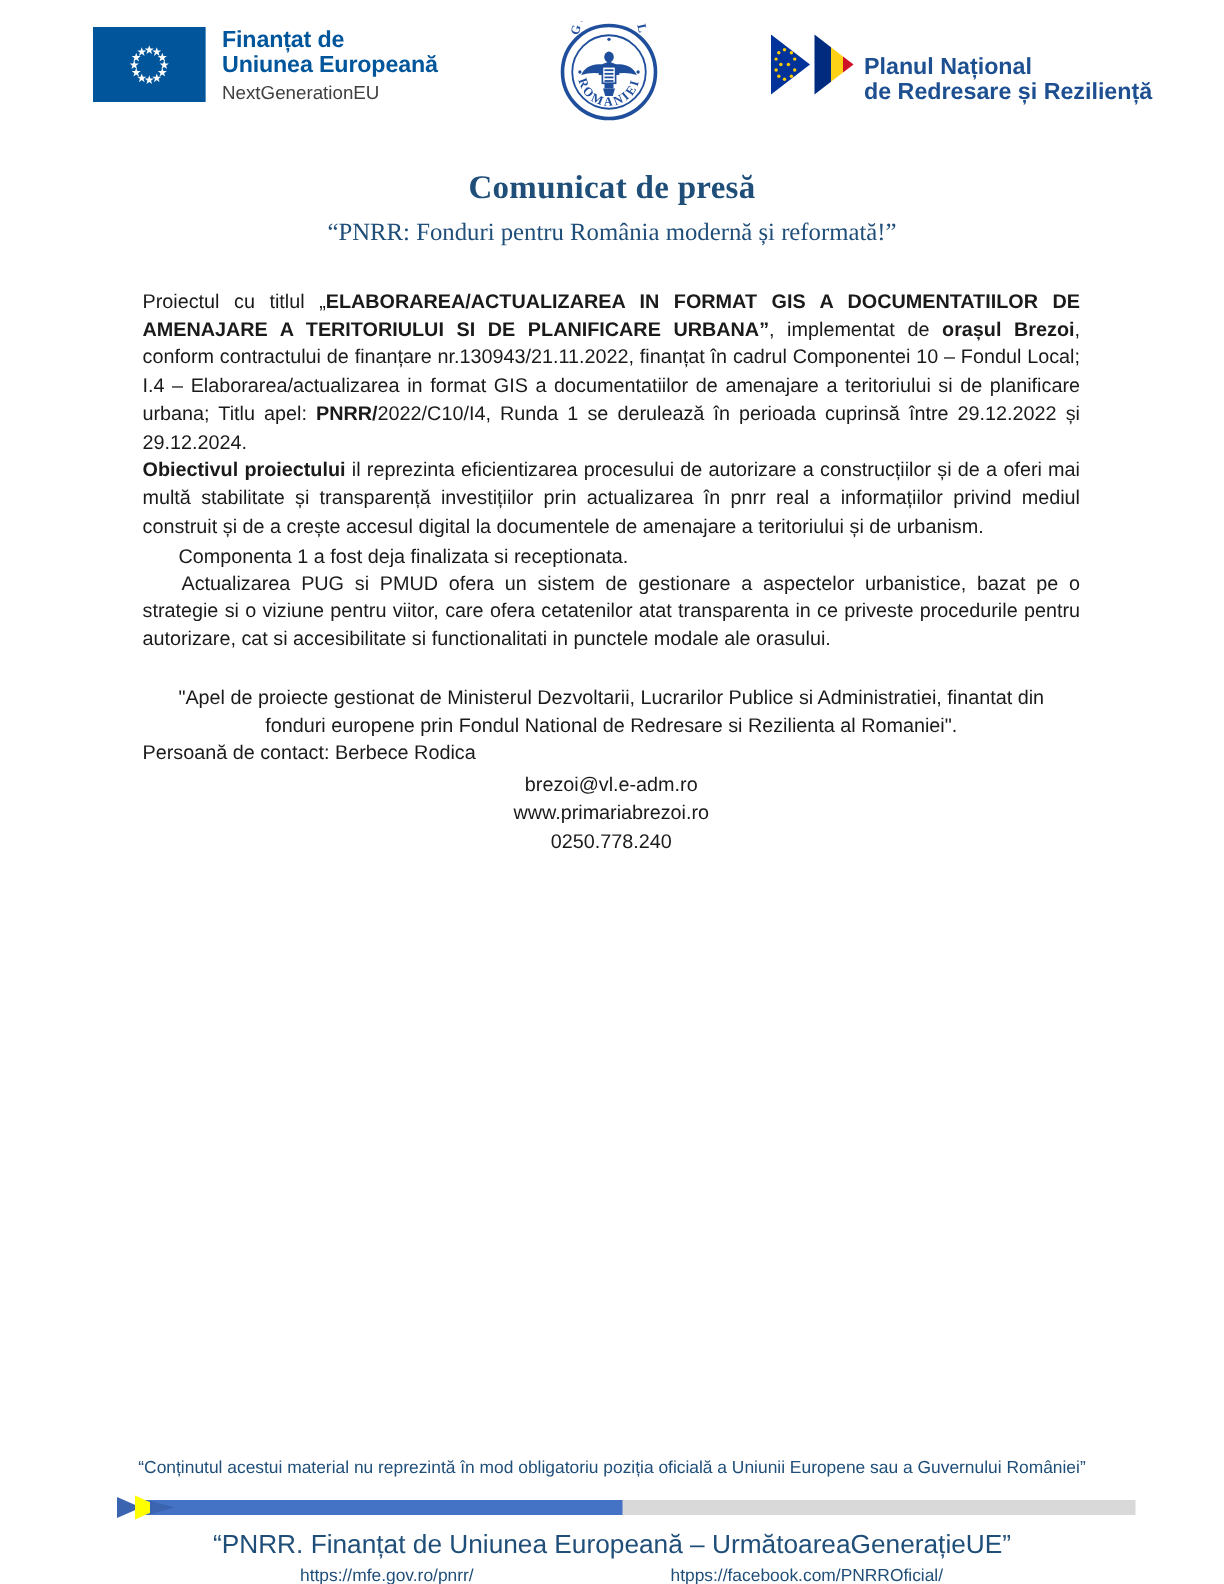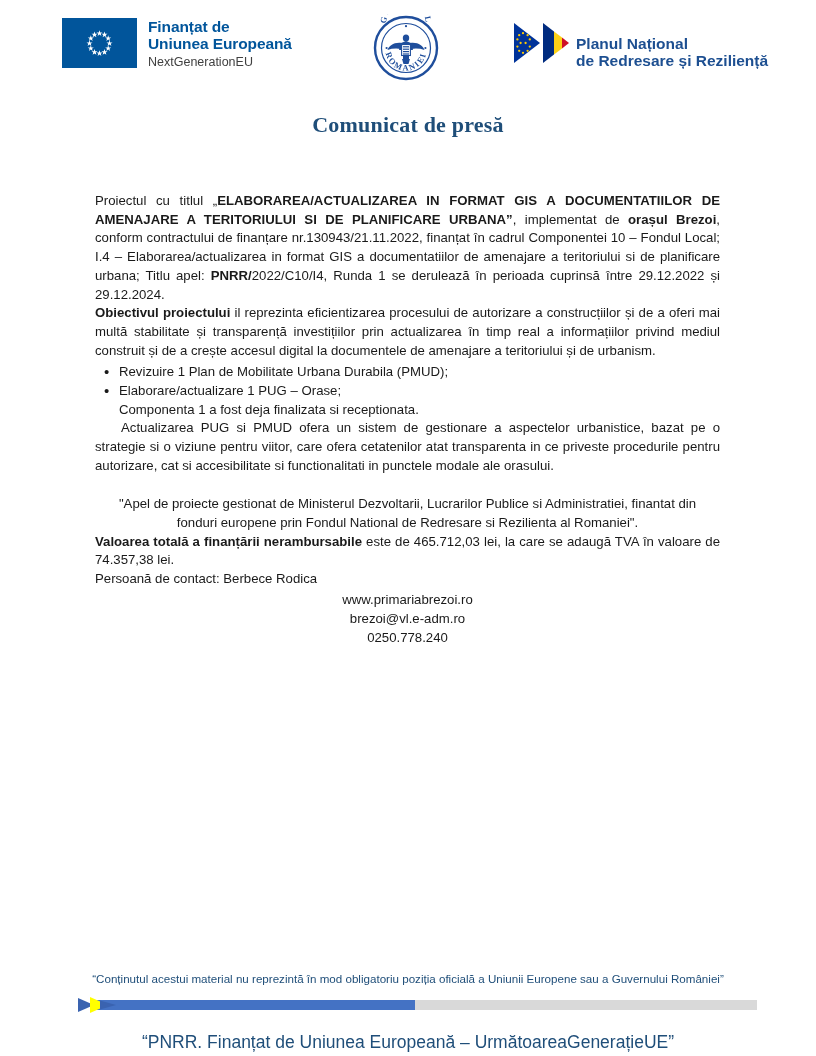--- a/index.html
+++ b/index.html
@@ -201,21 +201,21 @@
   }
   .bar-arrow {
     position: absolute;
     left: 78px;
     top: 0px;
   }
   .footer-title {
     text-align: center;
     font-size: 17.5px;
     color: #1f4e79;
-    margin-top: 16px;
+    margin-top: 3px;
   }
   .footer-links {
     position: relative;
     height: 20px;
     margin-top: 4px;
   }
   .footer-link {
     position: absolute;
     font-size: 11.6px;
     color: #1f4e79;
@@ -313,49 +313,45 @@
     </div>
     <div class="pnrr-text">
       <div>Planul Național</div>
       <div>de Redresare și Reziliență</div>
     </div>
   </div>
 </div>
 
 <div class="title-block">
   <div class="doc-title">Comunicat de presă</div>
+  <div class="doc-subtitle">“PNRR: Fonduri pentru România modernă și reformată!”</div>
 </div>
 
 <div class="content">
 
   <p class="just"><span>P</span><span>roiectul cu titlul „</span><span class="bold">ELABORAREA/ACTUALIZAREA IN FORMAT GIS A DOCUMENTATIILOR DE AMENAJARE A TERITORIULUI SI DE PLANIFICARE URBANA”</span><span>, implementat de </span><span class="bold">orașul Brezoi</span><span>, conform contractului de finanțare nr.130943/21.11.2022, finanțat în cadrul Componentei 10 – Fondul Local; I.4 – Elaborarea/actualizarea in format GIS a documentatiilor de amenajare a teritoriului si de planificare urbana; Titlu apel: </span><span class="bold">PNRR/</span><span>2022/C10/I4, Runda 1 se derulează în perioada cuprinsă între 29.12.2022 și 29.12.2024.</span></p>
 
-  <p class="just"><span class="bold">Obiectivul proiectului</span><span> il reprezinta eficientizarea procesului de autorizare a construcțiilor și de a oferi mai multă stabilitate și transparență investițiilor prin actualizarea în timp real a informațiilor privind mediul construit și de a crește accesul digital la documentele de amenajare a teritoriului și de urbanism.</span></p>
-
-
-  <ul class="results">
-    <li>Revizuire 1 Plan de Mobilitate Urbana Durabila (PMUD);</li>
-    <li>Elaborare/actualizare 1 PUG – Orase;</li>
-  </ul>
+  <p class="just"><span class="bold">Obiectivul proiectului</span><span> il reprezinta eficientizarea procesului de autorizare a construcțiilor și de a oferi mai multă stabilitate și transparență investițiilor prin actualizarea în pnrr real a informațiilor privind mediul construit și de a crește accesul digital la documentele de amenajare a teritoriului și de urbanism.</span></p>
+
+
   <div class="subline">Componenta 1 a fost deja finalizata si receptionata.</div>
 
   <p class="just para-indent">Actualizarea PUG si PMUD ofera un sistem de gestionare a aspectelor urbanistice, bazat pe o strategie si o viziune pentru viitor, care ofera cetatenilor atat transparenta in ce priveste procedurile pentru autorizare, cat si accesibilitate si functionalitati in punctele modale ale orasului.</p>
 
   <div class="quote-block">
     <div>"Apel de proiecte gestionat de Ministerul Dezvoltarii, Lucrarilor Publice si Administratiei, finantat din</div>
     <div>fonduri europene prin Fondul National de Redresare si Rezilienta al Romaniei".</div>
   </div>
 
-  <p class="just finance-block"><span class="bold">Valoarea totală a finanțării nerambursabile</span><span> este de 465.712,03 lei, la care se adaugă TVA în valoare de 74.357,38 lei.</span></p>
 
   <p>Persoană de contact: Berbece Rodica</p>
 
   <div class="contact-center">
+    <div>brezoi@vl.e-adm.ro</div>
     <div>www.primariabrezoi.ro</div>
-    <div>brezoi@vl.e-adm.ro</div>
     <div>0250.778.240</div>
   </div>
 </div>
 
 <div class="footer">
   <div class="disclaimer">“Conținutul acestui material nu reprezintă în mod obligatoriu poziția oficială a Uniunii Europene sau a Guvernului României”</div>
 
   <div class="bar-row">
     <div class="bar-gray"></div>
     <div class="bar-blue"></div>

